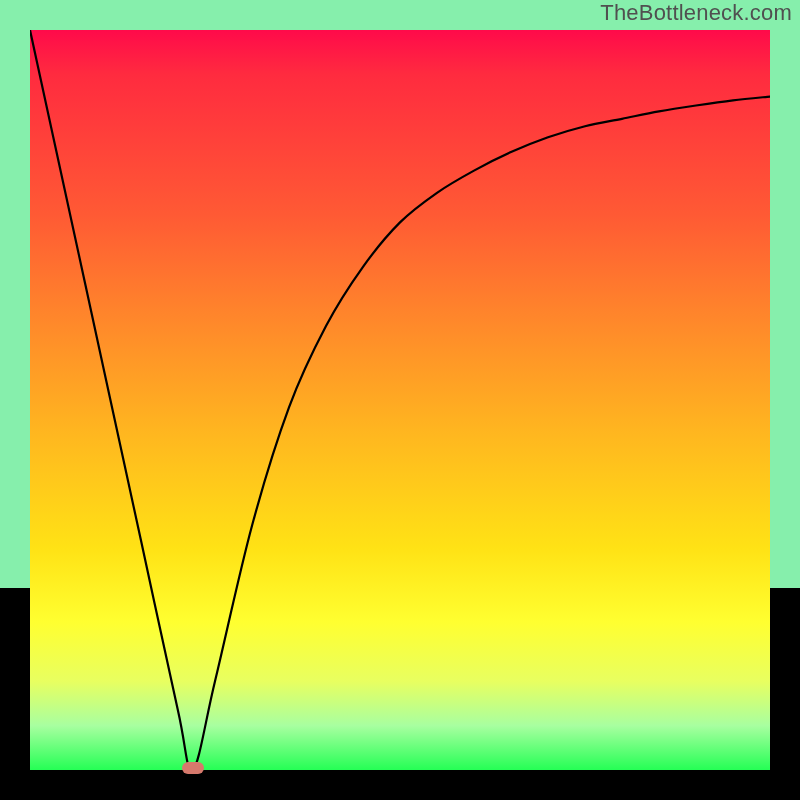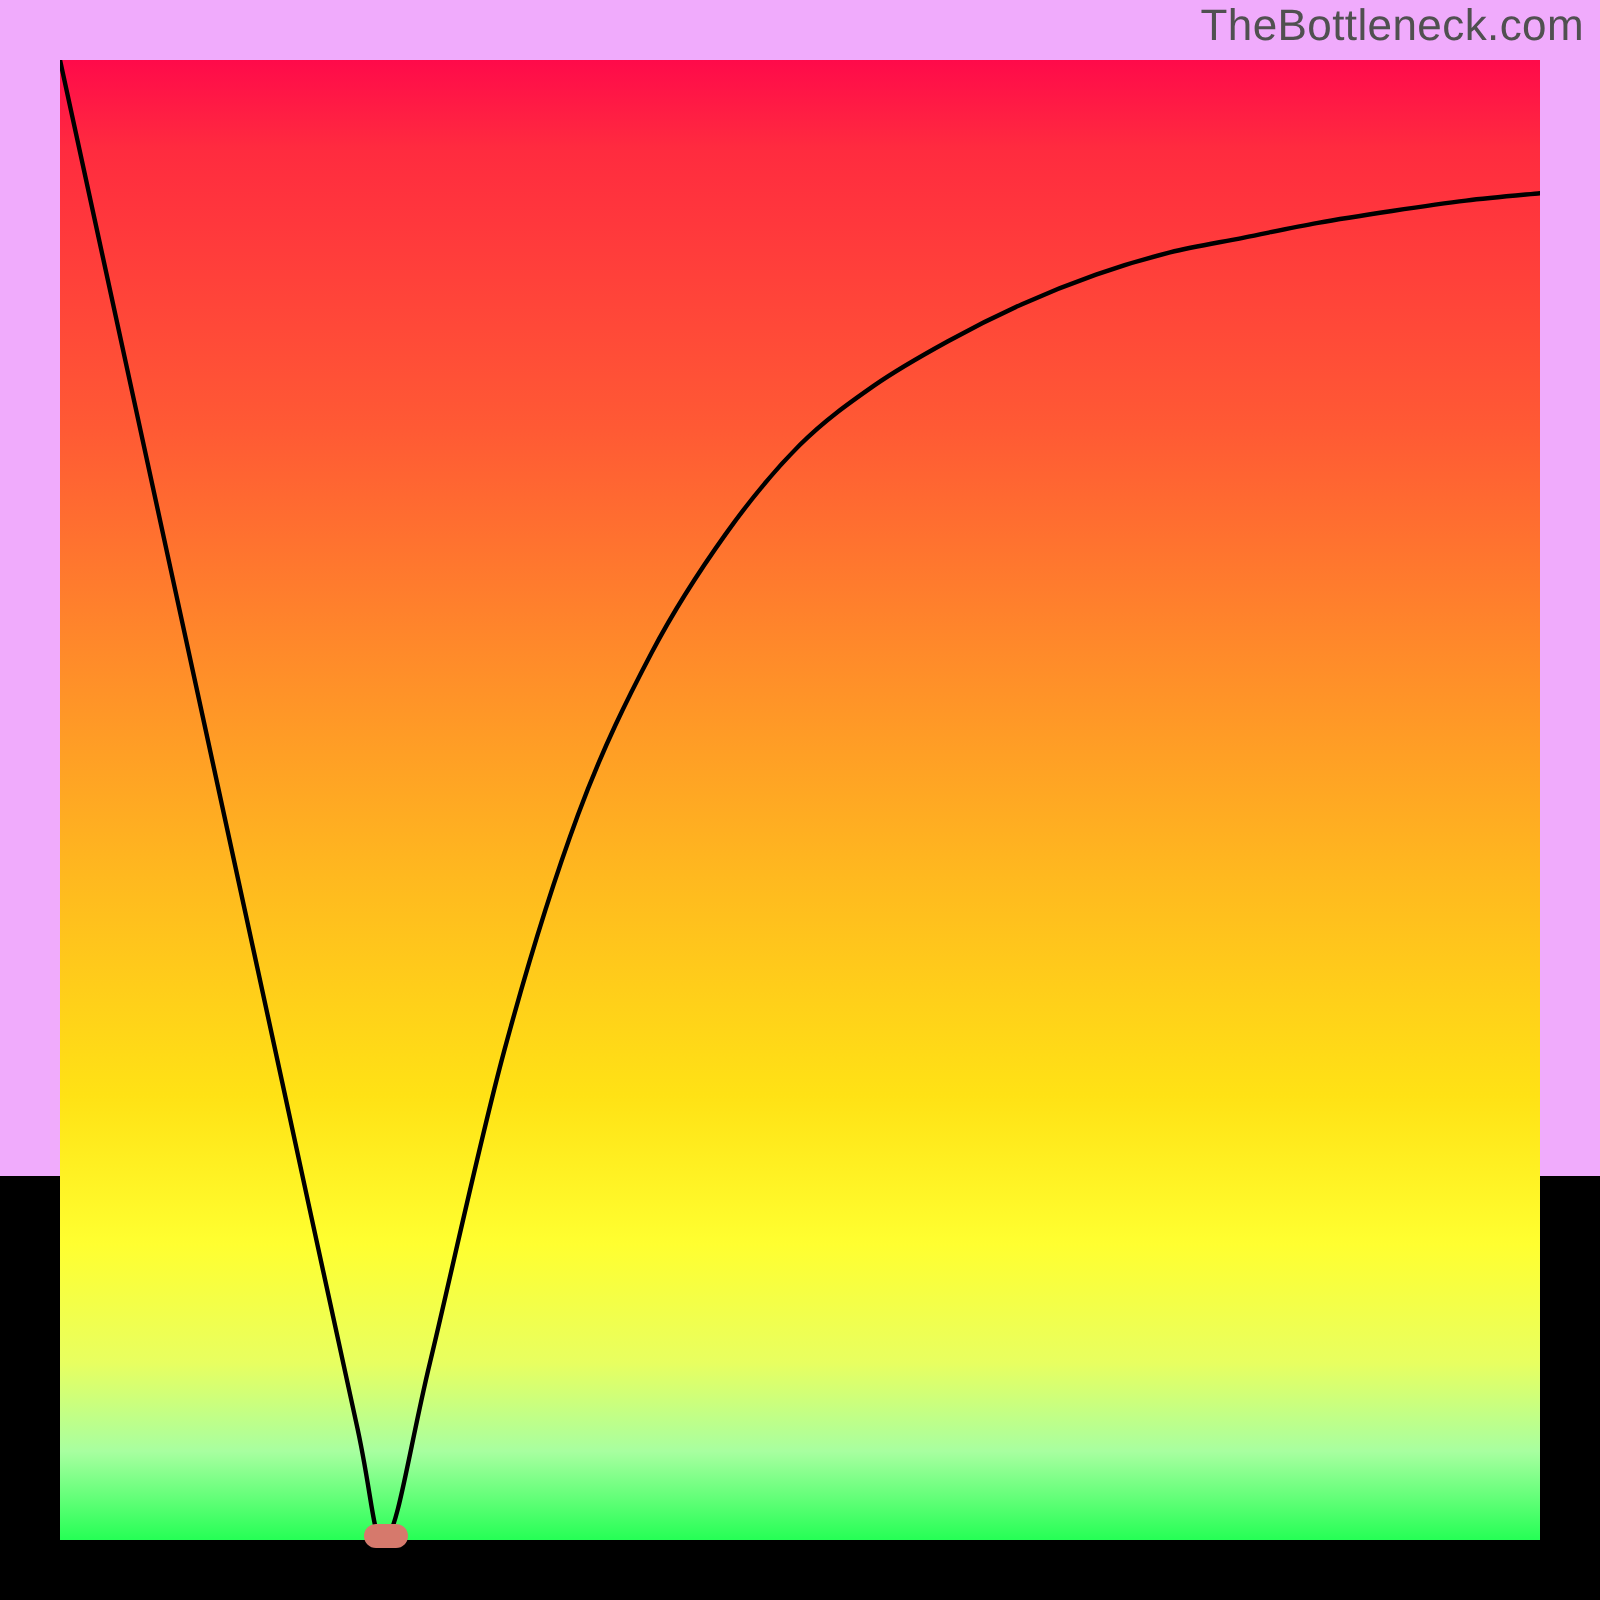--- a/index.html
+++ b/index.html
@@ -8,21 +8,21 @@
     width: 800px;
     height: 800px;
     overflow: hidden;
     background: #000;
     font-family: Arial, Helvetica, sans-serif;
   }
   .frame {
     position: relative;
     width: 800px;
     height: 588px;
-    background: #f0abfc;
+    background: #86efac;
     text-align: right;
   }
   .watermark {
     position: absolute;
     top: 0px;
     right: 8px;
     color: #505050;
     font-size: 22px;
     font-weight: 500;
     letter-spacing: 0.2px;

